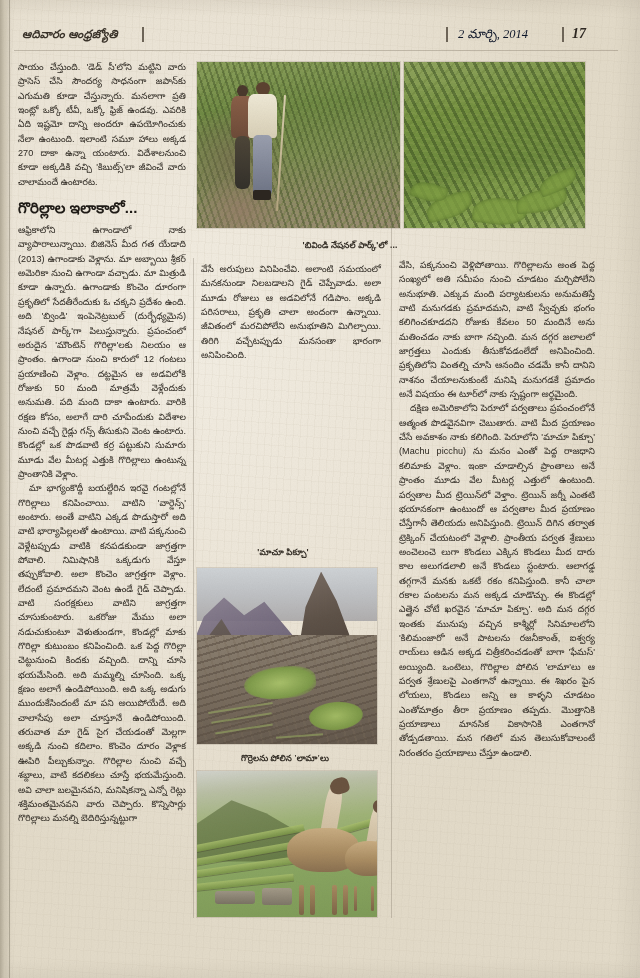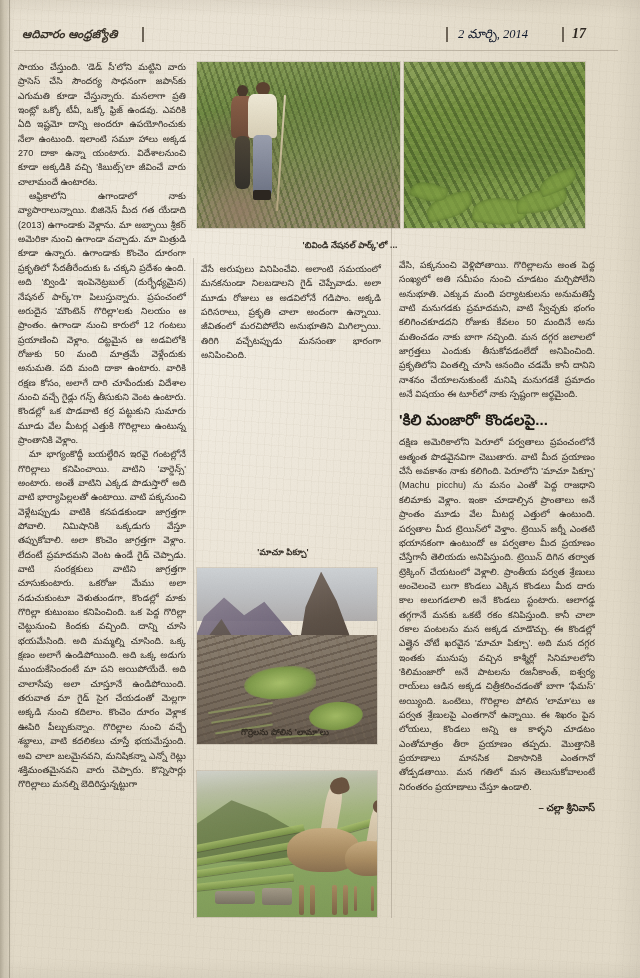--- a/index.html
+++ b/index.html
@@ -354,21 +354,21 @@
     <div class="mtn-left"></div>
     <div class="ruins"></div>
     <div class="plaza"></div>
     <div class="plaza2"></div>
     <div class="terr" style="left:6%;  bottom:20%; width:36%; transform:rotate(-9deg);"></div>
     <div class="terr" style="left:8%;  bottom:14%; width:34%; transform:rotate(-9deg);"></div>
     <div class="terr" style="left:10%; bottom:8%;  width:32%; transform:rotate(-9deg);"></div>
     <div class="terr" style="left:44%; bottom:4%;  width:26%; transform:rotate(-4deg);"></div>
   </div>
 
-  <div class="caption" style="left:190px; top:727px; width:190px;">గొర్రెలను పోలిన 'లామా'లు</div>
+  <div class="caption" style="left:190px; top:753px; width:190px;font-family:Liberation Serif, serif;">గొర్రెలను పోలిన 'లామా'లు</div>
 
   <div class="photo" id="photo-llama" style="left:197px; top:771px; width:180px; height:146px;">
     <div class="scene"></div>
     <div class="hill"></div>
     <div class="terrace" style="left:-4%; top:44%; width:64%; height:7px; transform:rotate(-11deg);"></div>
     <div class="terrace" style="left:-6%; top:54%; width:66%; height:7px; transform:rotate(-10deg);"></div>
     <div class="terrace" style="left:-6%; top:64%; width:62%; height:7px; transform:rotate(-8deg);"></div>
     <div class="terrace" style="left:-4%; top:74%; width:58%; height:7px; transform:rotate(-6deg);"></div>
     <div class="terrace" style="left:60%; top:38%; width:46%; height:7px; transform:rotate(-16deg);"></div>
     <div style="position:absolute; left:10%; top:82%; width:22%; height:9%; background:linear-gradient(180deg,#9c9483,#7a7363); border-radius:3px;"></div>
@@ -390,33 +390,32 @@
       <div class="leg" style="left:20%;"></div>
       <div class="leg" style="left:56%;"></div>
     </div>
   </div>
 
   <div class="colrule" style="left:193px; top:258px; height:660px;"></div>
   <div class="colrule" style="left:391px; top:62px;  height:856px;"></div>
 
   <div class="col" id="col-left" style="left:18px; top:60px; width:168px;">
     <div class="para noind">సాయం చేస్తుంది. 'డెడ్ సీ'లోని మట్టిని వారు ప్రాసెస్ చేసి సౌందర్య సాధనంగా జపాన్‌కు ఎగుమతి కూడా చేస్తున్నారు. మనలాగా ప్రతి ఇంట్లో ఒక్కో టీవీ, ఒక్కో ఫ్రిజ్ ఉండవు. ఎవరికి ఏది ఇష్టమో దాన్ని అందరూ ఉపయోగించుకు నేలా ఉంటుంది. ఇలాంటి సమూ హాలు అక్కడ 270 దాకా ఉన్నా యంటారు. విదేశాలనుంచి కూడా అక్కడికి వచ్చి 'కిబుట్స్'లా జీవించే వారు చాలామందే ఉంటారట.</div>
+    <h2 class="section-head">గొరిల్లాల ఇలాకాలో...</h2>
     <div class="para">ఆఫ్రికాలోని ఉగాండాలో నాకు వ్యాపారాలున్నాయి. బిజినెస్ మీద గత యేడాది (2013) ఉగాండాకు వెళ్లాను. మా అబ్బాయి శ్రీకర్ అమెరికా నుంచి ఉగాండా వచ్చాడు. మా మిత్రుడి కూడా ఉన్నారు. ఉగాండాకు కొంచెం దూరంగా ప్రకృతిలో సేదతీరేందుకు ఓ చక్కని ప్రదేశం ఉంది. అది 'బ్విండి' ఇంపెనెట్రబుల్ (దుర్భేధ్యమైన) నేషనల్ పార్క్'గా పిలుస్తున్నారు. ప్రపంచంలో అరుదైన 'మౌంటెన్ గొరిల్లా'లకు నిలయం ఆ ప్రాంతం. ఉగాండా నుంచి కారులో 12 గంటలు ప్రయాణించి వెళ్లాం. దట్టమైన ఆ అడవిలోకి రోజుకు 50 మంది మాత్రమే వెళ్లేందుకు అనుమతి. పది మంది దాకా ఉంటారు. వారికి రక్షణ కోసం, అలాగే దారి చూపేందుకు విదేశాల నుంచి వచ్చే గైడ్లు గన్స్ తీసుకుని వెంట ఉంటారు. కొండల్లో ఒక పొడవాటి కర్ర పట్టుకుని సుమారు మూడు వేల మీటర్ల ఎత్తుకి గొరిల్లాలు ఉంటున్న ప్రాంతానికి వెళ్లాం.</div>
     <div class="para">మా భాగ్యంకొద్దీ బయల్దేరిన ఇరవై గంటల్లోనే గొరిల్లాలు కనిపించాయి. వాటిని 'వార్డెన్స్' అంటారు. అంతే వాటిని ఎక్కడ పొడుస్తారో అది వాటి భార్యాపిల్లలతో ఉంటాయి. వాటి పక్కనుంచి వెళ్లేటప్పుడు వాటికి కనపడకుండా జాగ్రత్తగా పోవాలి. నిమిషానికి ఒక్కడుగు వేస్తూ తప్పుకోవాలి. అలా కొంచెం జాగ్రత్తగా వెళ్లాం. లేదంటే ప్రమాదమని వెంట ఉండే గైడ్ చెప్పాడు. వాటి సంరక్షకులు వాటిని జాగ్రత్తగా చూసుకుంటారు. ఒకరోజు మేము అలా నడుచుకుంటూ వెళుతుండగా, కొండల్లో మాకు గొరిల్లా కుటుంబం కనిపించింది. ఒక పెద్ద గొరిల్లా చెట్టునుంచి కిందకు వచ్చింది. దాన్ని చూసి భయమేసింది. అది మమ్మల్ని చూసింది. ఒక్క క్షణం అలాగే ఉండిపోయింది. అది ఒక్క అడుగు ముందుకేసిందంటే మా పని అయిపోయేదే. అది చాలాసేపు అలా చూస్తూనే ఉండిపోయింది. తరువాత మా గైడ్ సైగ చేయడంతో మెల్లగా అక్కడి నుంచి కదిలాం. కొంచెం దూరం వెళ్లాక ఊపిరి పీల్చుకున్నాం. గొరిల్లాల నుంచి వచ్చే శబ్దాలు, వాటి కదలికలు చూస్తే భయమేస్తుంది. అవి చాలా బలమైనవని, మనిషికన్నా ఎన్నో రెట్లు శక్తిమంతమైనవని వారు చెప్పారు. కొన్నిసార్లు గొరిల్లాలు మనల్ని బెదిరిస్తున్నట్టుగా</div>
   </div>
 
   <div class="col" id="col-middle" style="left:201px; top:262px; width:180px;">
     <div class="para noind">వేసే అరుపులు వినిపించేవి. అలాంటి సమయంలో మనకనుండా నిలబడాలని గైడ్ చెప్పేవాడు. అలా మూడు రోజులు ఆ అడవిలోనే గడిపాం. అక్కడి పరిసరాలు, ప్రకృతి చాలా అందంగా ఉన్నాయి. జీవితంలో మరచిపోలేని అనుభూతిని మిగిల్చాయి. తిరిగి వచ్చేటప్పుడు మనసంతా భారంగా అనిపించింది.</div>
   </div>
 
   <div class="col" id="col-right" style="left:399px; top:258px; width:196px;">
     <div class="para noind">వేసి, పక్కనుంచి వెళ్లిపోతాయి. గొరిల్లాలను అంత పెద్ద సంఖ్యలో అతి సమీపం నుంచి చూడటం మర్చిపోలేని అనుభూతి. ఎక్కువ మంది పర్యాటకులను అనుమతిస్తే వాటి మనుగడకు ప్రమాదమని, వాటి స్వేచ్ఛకు భంగం కలిగించకూడదని రోజుకు కేవలం 50 మందినే అను మతించడం నాకు బాగా నచ్చింది. మన దగ్గర జలాలలో జాగ్రత్తలు ఎందుకు తీసుకోవడంలేదో అనిపించింది. ప్రకృతిలోని వింతల్ని చూసి ఆనందిం చడమే కానీ దానిని నాశనం చేయాలనుకుంటే మనిషి మనుగడకే ప్రమాదం అనే విషయం ఈ టూర్‌లో నాకు స్పష్టంగా అర్థమైంది.</div>
-    <h2 class="section-head">'కిలి మంజారో' కొండలపై...</h2>
     <div class="para">దక్షిణ అమెరికాలోని పెరూలో పర్వతాలు ప్రపంచంలోనే ఆత్మంత పొడవైనవిగా చెబుతారు. వాటి మీద ప్రయాణం చేసే అవకాశం నాకు కలిగింది. పెరూలోని 'మాచూ పిక్చూ' (Machu picchu) ను మనం ఎంతో పెద్ద రాజధాని కలిమాకు వెళ్లాం. ఇంకా చూడాల్సిన ప్రాంతాలు అనే ప్రాంతం మూడు వేల మీటర్ల ఎత్తులో ఉంటుంది. పర్వతాల మీద ట్రెయిన్‌లో వెళ్తాం. ట్రెయిన్ జర్నీ ఎంతటి భయానకంగా ఉంటుందో ఆ పర్వతాల మీద ప్రయాణం చేస్తేగానీ తెలియదు అనిపిస్తుంది. ట్రెయిన్ దిగిన తర్వాత ట్రెక్కింగ్ చేయటంలో వెళ్లాలి. ప్రాంతీయ పర్వత శ్రేణులు అంచెలంచె లుగా కొండలు ఎక్కిన కొండలు మీద దారు కాల అలుగడలాలి అనే కొండలు స్టంటారు. ఆలాగడ్డ తగ్గగానే మనకు ఒకటే రకం కనిపిస్తుంది. కానీ చాలా రకాల పంటలను మన అక్కడ చూడొచ్చు. ఈ కొండల్లో ఎత్తైన చోటే ఖరవైన 'మాచూ పిక్చూ'. అది మన దగ్గర ఇంతకు మునుపు వచ్చిన కాశ్మీర్లో సినిమాలలోని 'కిలిమంజారో' అనే పాటలను రజనీకాంత్, ఐశ్వర్య రాయ్‌లు ఆడిన అక్కడ చిత్రీకరించడంతో బాగా 'ఫేమస్' అయ్యింది. ఒంటెలు, గొరిల్లాల పోలిన 'లామా'లు ఆ పర్వత శ్రేణులపై ఎంతగానో ఉన్నాయి. ఈ శిఖరం పైన లోయలు, కొండలు అన్ని ఆ కాళ్ళని చూడటం ఎంతోమాత్రం తీరా ప్రయాణం తప్పదు. మొత్తానికి ప్రయాణాలు మానసిక వికాసానికి ఎంతగానో తోడ్పడతాయి. మన గతిలో మన తెలుసుకోవాలంటే నిరంతరం ప్రయాణాలు చేస్తూ ఉండాలి.</div>
-    <div class="sig">– చల్లా శ్రీనివాస్</div>
   </div>
 
   <svg id="grain" width="640" height="978">
     <filter id="n">
       <feTurbulence type="fractalNoise" baseFrequency="0.85" numOctaves="3" stitchTiles="stitch"></feTurbulence>
       <feColorMatrix type="saturate" values="0"></feColorMatrix>
       <feComponentTransfer>
           <feFuncA type="linear" slope="0.16"></feFuncA>
         </feComponentTransfer>
     </filter>

